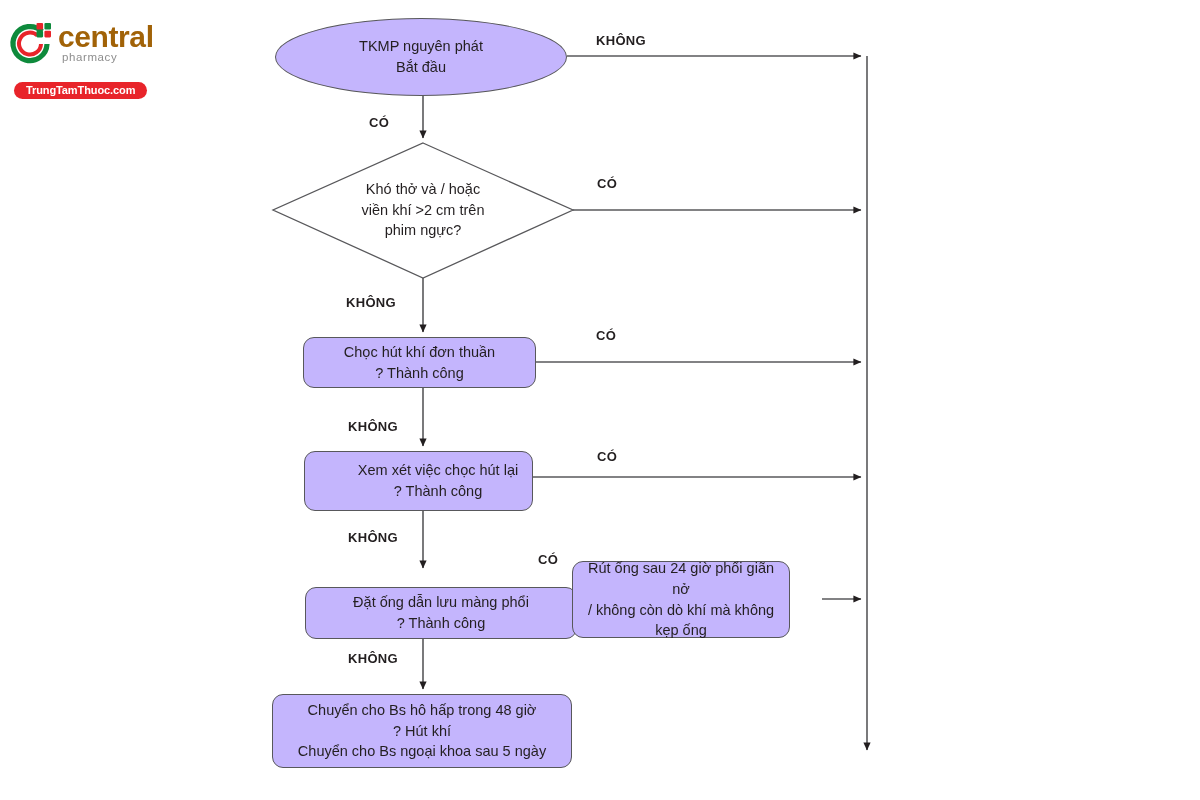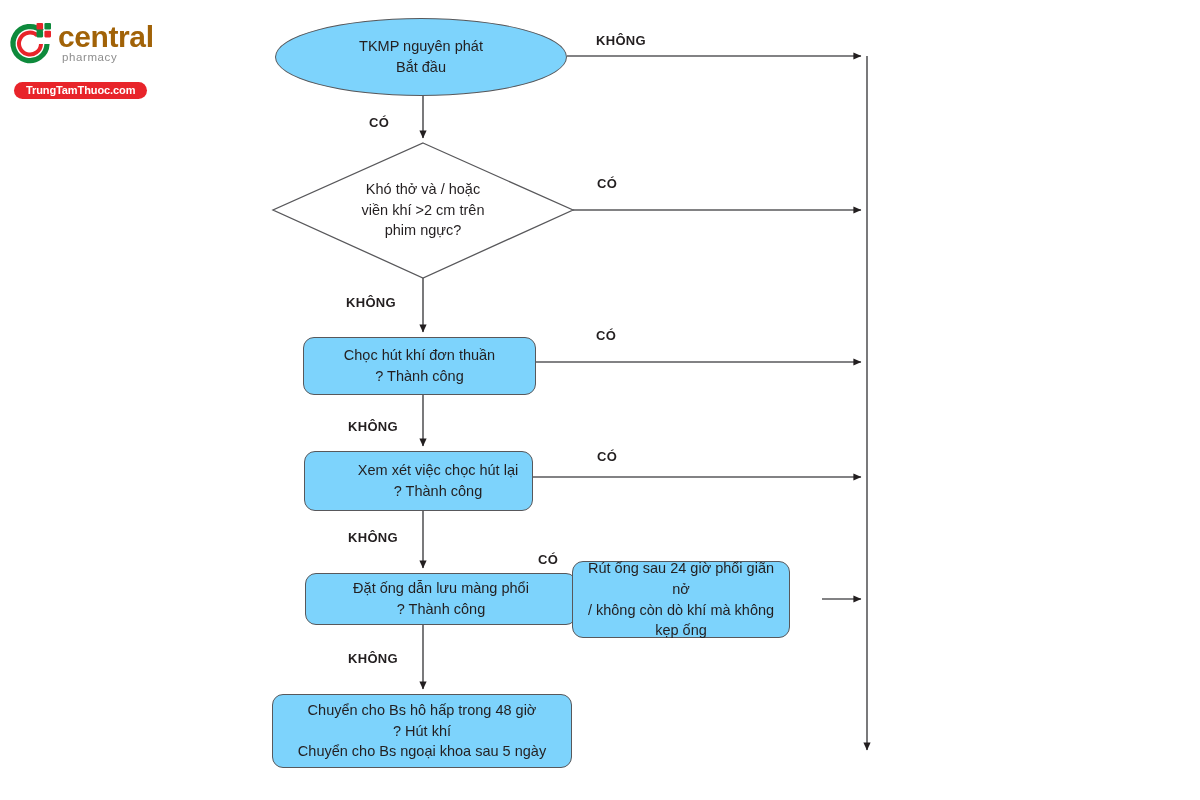--- a/index.html
+++ b/index.html
@@ -75,21 +75,21 @@
     white-space: nowrap;
     letter-spacing: -0.1px;
     margin-top: 11px;
   }
 
   
   .node {
     position: absolute;
     box-sizing: border-box;
     border: 1.3px solid #4a4a4a;
-    background: #7dd3fc;
+    background: #c4b5fd;
     display: flex;
     align-items: center;
     justify-content: center;
     text-align: center;
     font-size: 14.5px;
     line-height: 1.42;
     color: #231f20;
     padding: 2px 6px;
   }
   .node.oval {
@@ -199,31 +199,31 @@
     <span class="txt">TKMP nguyên phát
 Bắt đầu</span>
   </div>
 
   <div class="diamond-text" style="left:303px; top:163px; width:240px; height:94px;">
     <span class="txt">Khó thở và / hoặc
 viền khí &gt;2 cm trên
 phim ngực?</span>
   </div>
 
-  <div class="node rbox" style="left:303px; top:337px; width:233px; height:58px;">
+  <div class="node rbox" style="left:303px; top:337px; width:233px; height:51px;">
     <span class="txt">Chọc hút khí đơn thuần
 ? Thành công</span>
   </div>
 
   <div class="node rbox" style="left:304px; top:451px; width:229px; height:60px;padding-left:45px;">
     <span class="txt">Xem xét việc chọc hút lại
 ? Thành công</span>
   </div>
 
-  <div class="node rbox" style="left:305px; top:573px; width:272px; height:52px;">
+  <div class="node rbox" style="left:305px; top:587px; width:272px; height:52px;">
     <span class="txt">Đặt ống dẫn lưu màng phổi
 ? Thành công</span>
   </div>
 
   <div class="node rbox" style="left:572px; top:561px; width:218px; height:77px;align-items:center;">
     <span class="txt">Rút ống sau 24 giờ phổi giãn nở
 / không còn dò khí mà không
 kẹp ống</span>
   </div>
 

